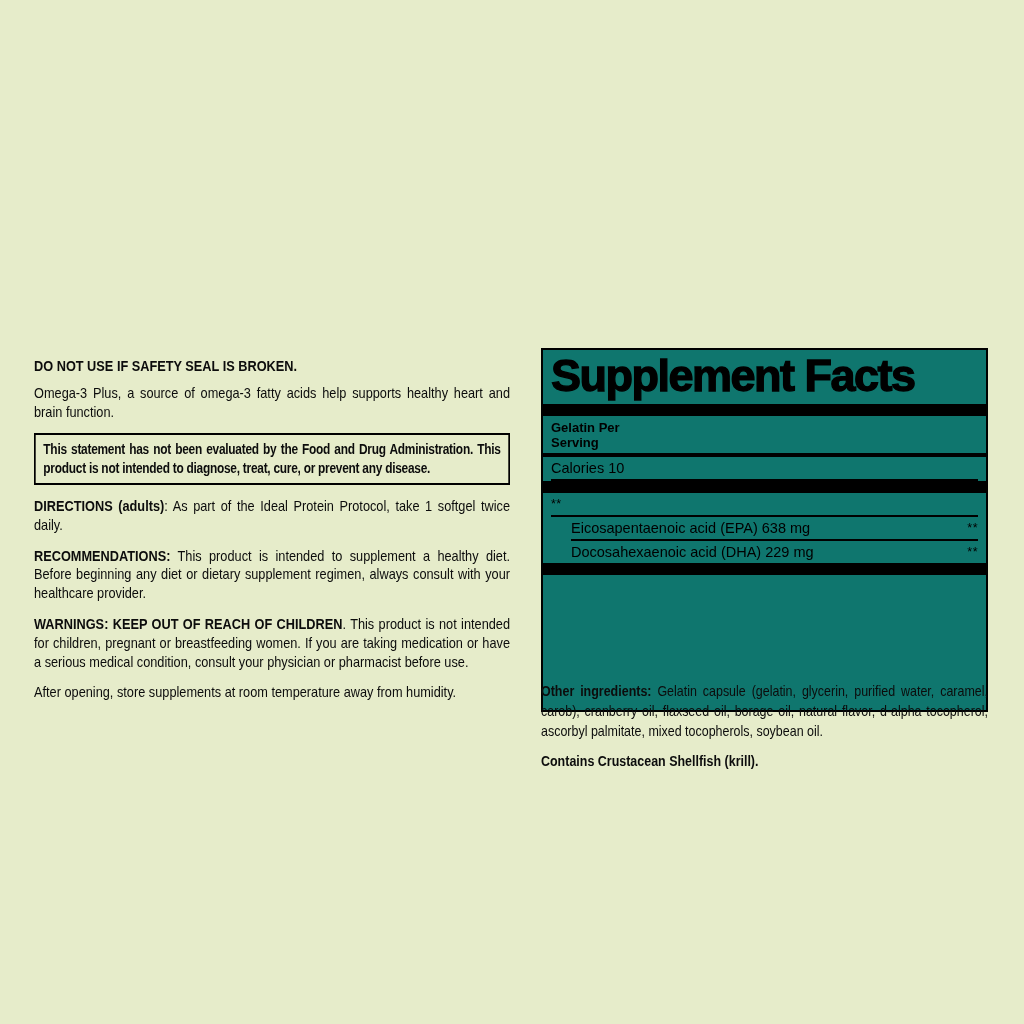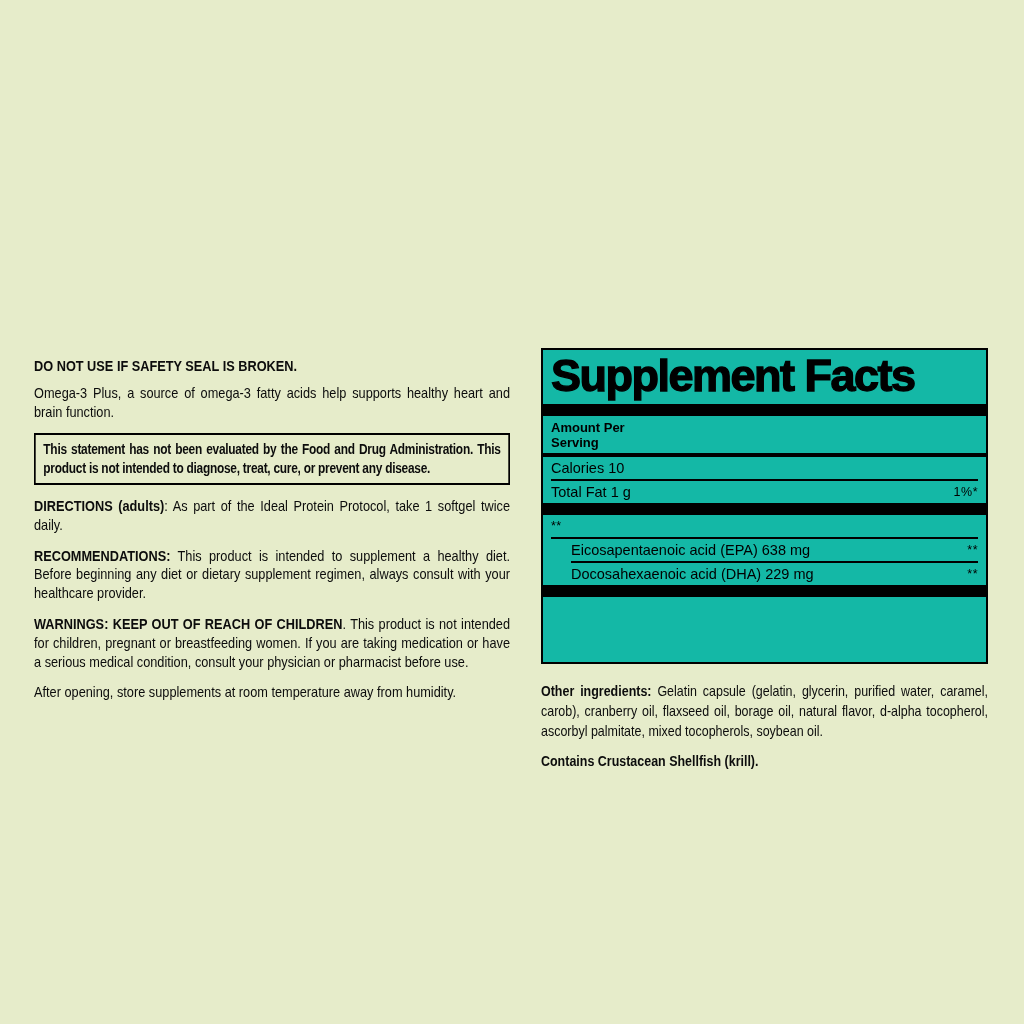--- a/index.html
+++ b/index.html
@@ -11,22 +11,22 @@
             transform-origin:0 0;font-size:15px;line-height:18.8px;}
   .safety-heading{font-weight:bold;font-size:15px;margin:0 0 8px;}
   .para{margin:0 0 12px;text-align:justify;}
   .para.last{margin-bottom:0;}
   .fda-box{border:2px solid #000;padding:5px 9px;margin:0 0 12px;
            font-weight:bold;font-size:14px;letter-spacing:-0.3px;
            text-align:justify;line-height:18.8px;}
   .lead{font-weight:bold;}
 
   
-  .facts-box{position:absolute;left:541px;top:303px;width:447px;height:316px;
-             background:#14b8a6;border:2px solid #000;box-sizing:border-box;
+  .facts-box{position:absolute;left:541px;top:303px;width:447px;height:364px;
+             background:#0f766e;border:2px solid #000;box-sizing:border-box;
              padding:2px 8px 0;overflow:hidden;color:#000;}
   .facts-title{font-weight:bold;font-size:45px;line-height:47px;letter-spacing:-1.5px;
                -webkit-text-stroke:1.3px #000;white-space:nowrap;}
   .serving-line{font-size:15.5px;line-height:17.5px;}
   .bar{background:#000;margin:0 -8px;}
   .bar.thick{height:12px;}
   .bar.med{height:4px;}
   .bar.mt{margin-top:5px;}
   .amount-head{font-weight:bold;font-size:13px;line-height:14.5px;padding:5px 0 3px;}
   .row{display:flex;justify-content:space-between;align-items:flex-end;
@@ -71,35 +71,31 @@
     <p class="para last">After opening, store supplements at room temperature away from humidity.</p>
   </div>
 
   <div class="facts-box">
     <div class="facts-title">Supplement Facts</div>
 
 
     <div class="bar thick mt"></div>
 
     <div class="amount-head">
-      <div>Amount Per</div>
+      <div>Gelatin Per</div>
       <div>Serving</div>
     </div>
 
     <div class="bar med"></div>
 
     <div class="row rule">
       <span>Calories 10</span>
       <span class="val"></span>
     </div>
 
-    <div class="row">
-      <span>Total Fat 1 g</span>
-      <span class="val">1%*</span>
-    </div>
 
     <div class="bar thick"></div>
 
     <div class="row rule">
       <span class="val">**</span>
     </div>
 
     <div class="row rule indent">
       <span>Eicosapentaenoic acid (EPA) 638 mg</span>
       <span class="val">**</span>

